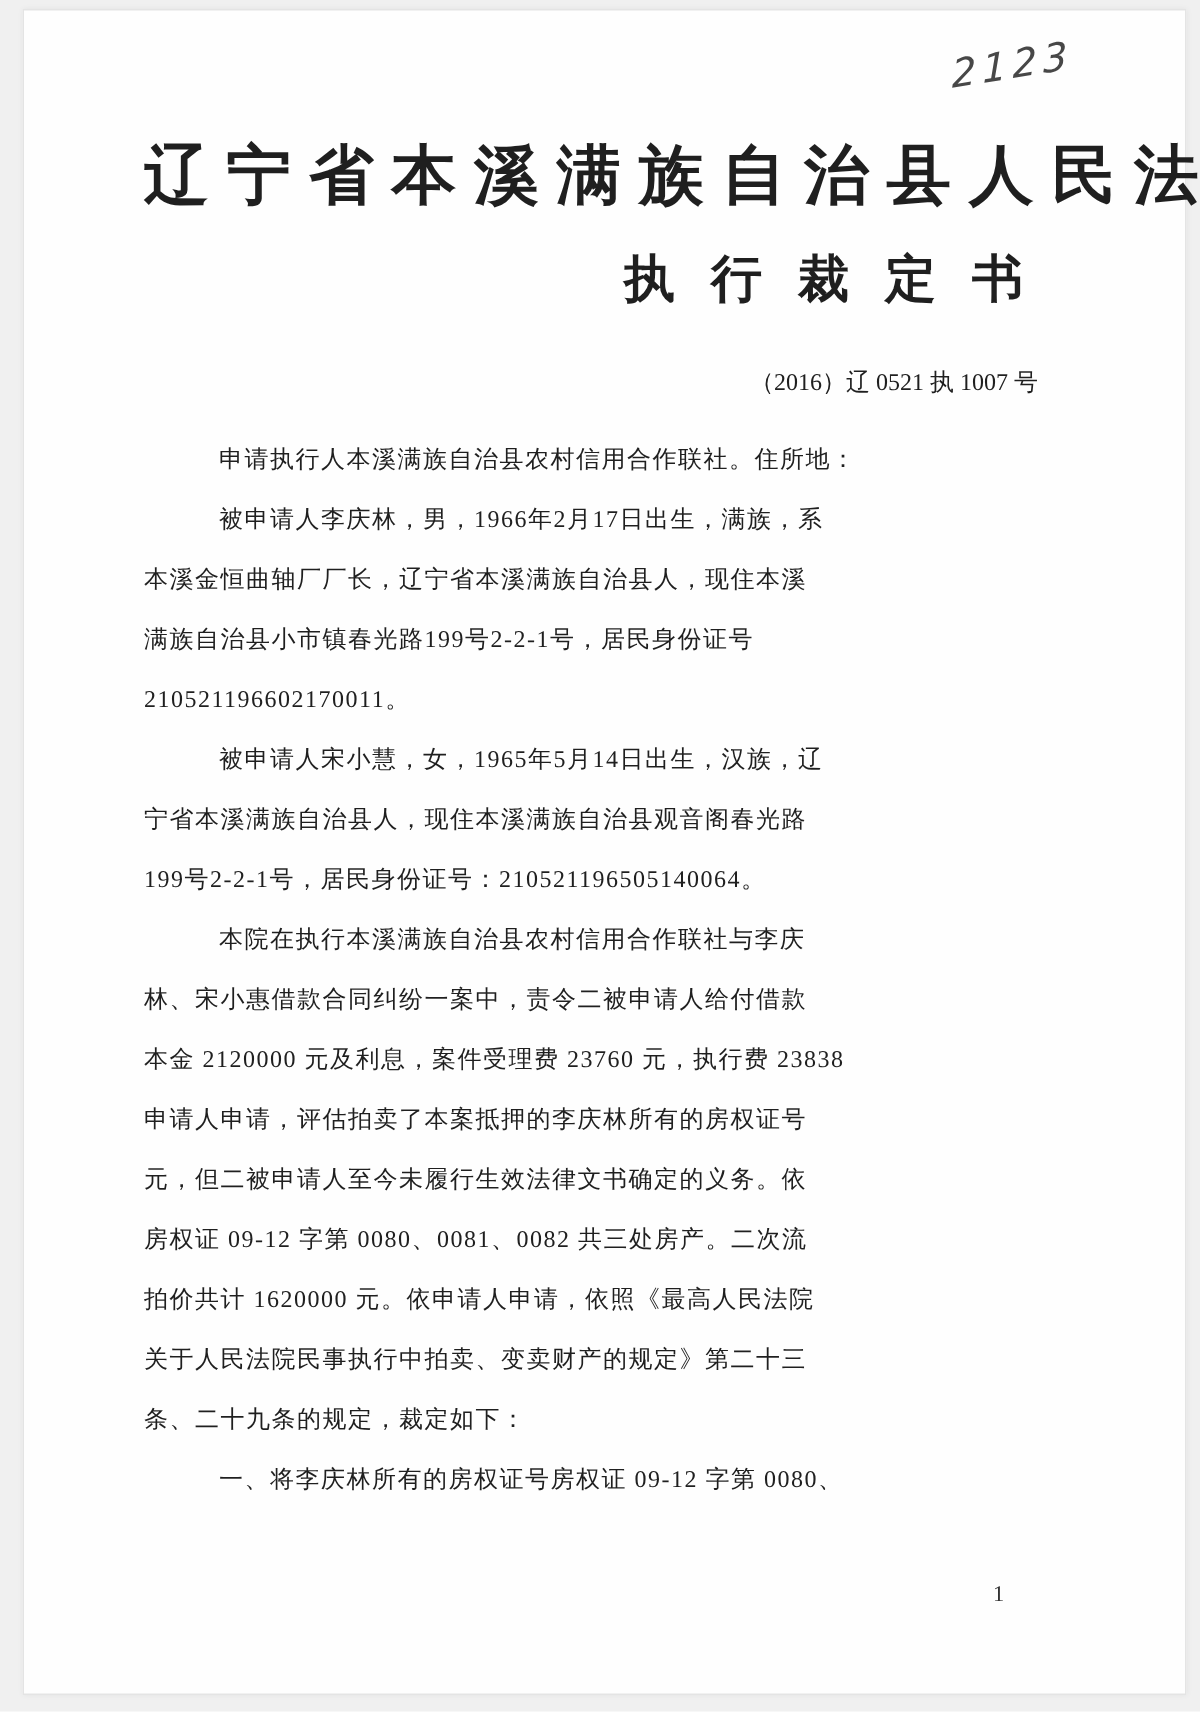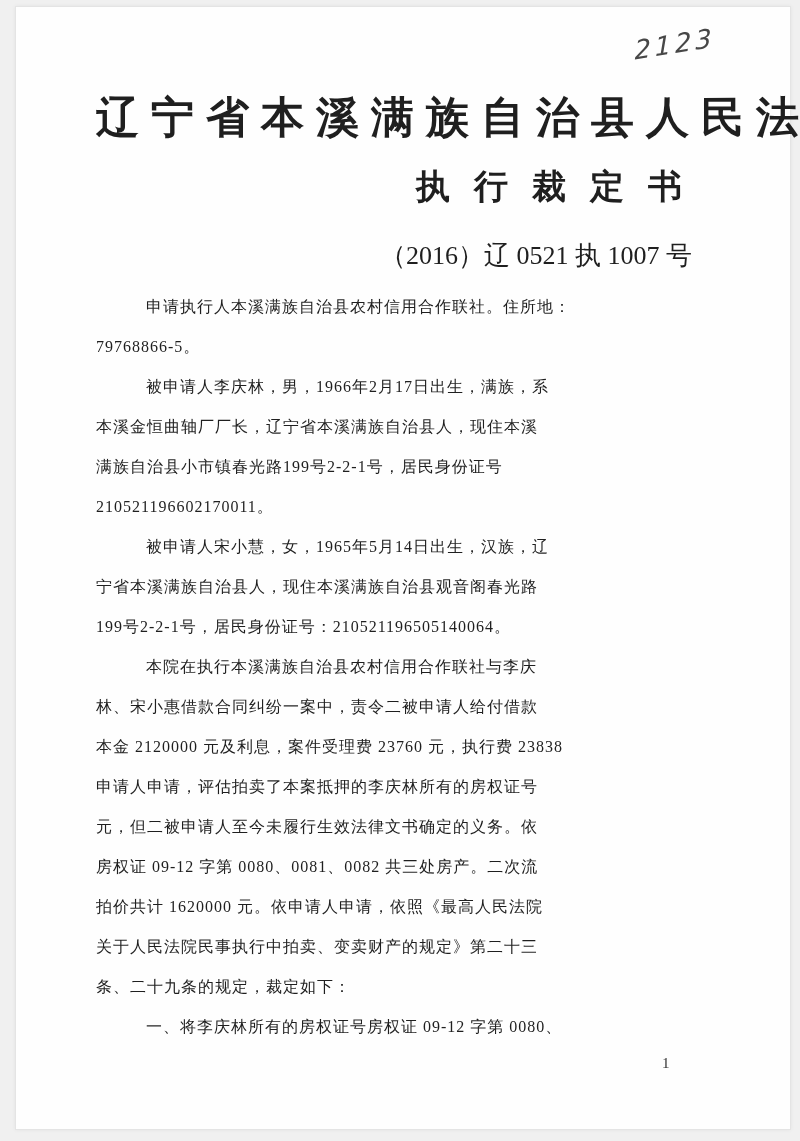--- a/index.html
+++ b/index.html
@@ -50,21 +50,21 @@
   .doctitle {
     font-size: 34px;
     font-weight: 700;
     letter-spacing: 24px;
     text-align: right;
     line-height: 44px;
     margin-bottom: 32px;
     white-space: nowrap;
   }
   .caseno {
-    font-size: 26px;
+    font-size: 16px;
     line-height: 30px;
     text-align: right;
     padding-right: 14px;
     margin-bottom: 16px;
     white-space: nowrap;
   }
   .doc-body .line {
     font-size: 16px;
     line-height: 40px;
     letter-spacing: 1px;
@@ -91,21 +91,20 @@
     <div class="handwriting">2123</div>
 
     <h1 class="court">辽宁省本溪满族自治县人民法院</h1>
 
     <h2 class="doctitle">执行裁定书</h2>
 
     <div class="caseno">（2016）辽 0521 执 1007 号</div>
 
     <div class="doc-body">
       <div class="line indent">申请执行人本溪满族自治县农村信用合作联社。住所地：</div>
-      <div class="line">79768866-5。</div>
       <div class="line indent">被申请人李庆林，男，1966年2月17日出生，满族，系</div>
       <div class="line">本溪金恒曲轴厂厂长，辽宁省本溪满族自治县人，现住本溪</div>
       <div class="line">满族自治县小市镇春光路199号2-2-1号，居民身份证号</div>
       <div class="line">210521196602170011。</div>
       <div class="line indent">被申请人宋小慧，女，1965年5月14日出生，汉族，辽</div>
       <div class="line">宁省本溪满族自治县人，现住本溪满族自治县观音阁春光路</div>
       <div class="line">199号2-2-1号，居民身份证号：210521196505140064。</div>
       <div class="line indent">本院在执行本溪满族自治县农村信用合作联社与李庆</div>
       <div class="line">林、宋小惠借款合同纠纷一案中，责令二被申请人给付借款</div>
       <div class="line">本金 2120000 元及利息，案件受理费 23760 元，执行费 23838</div>

